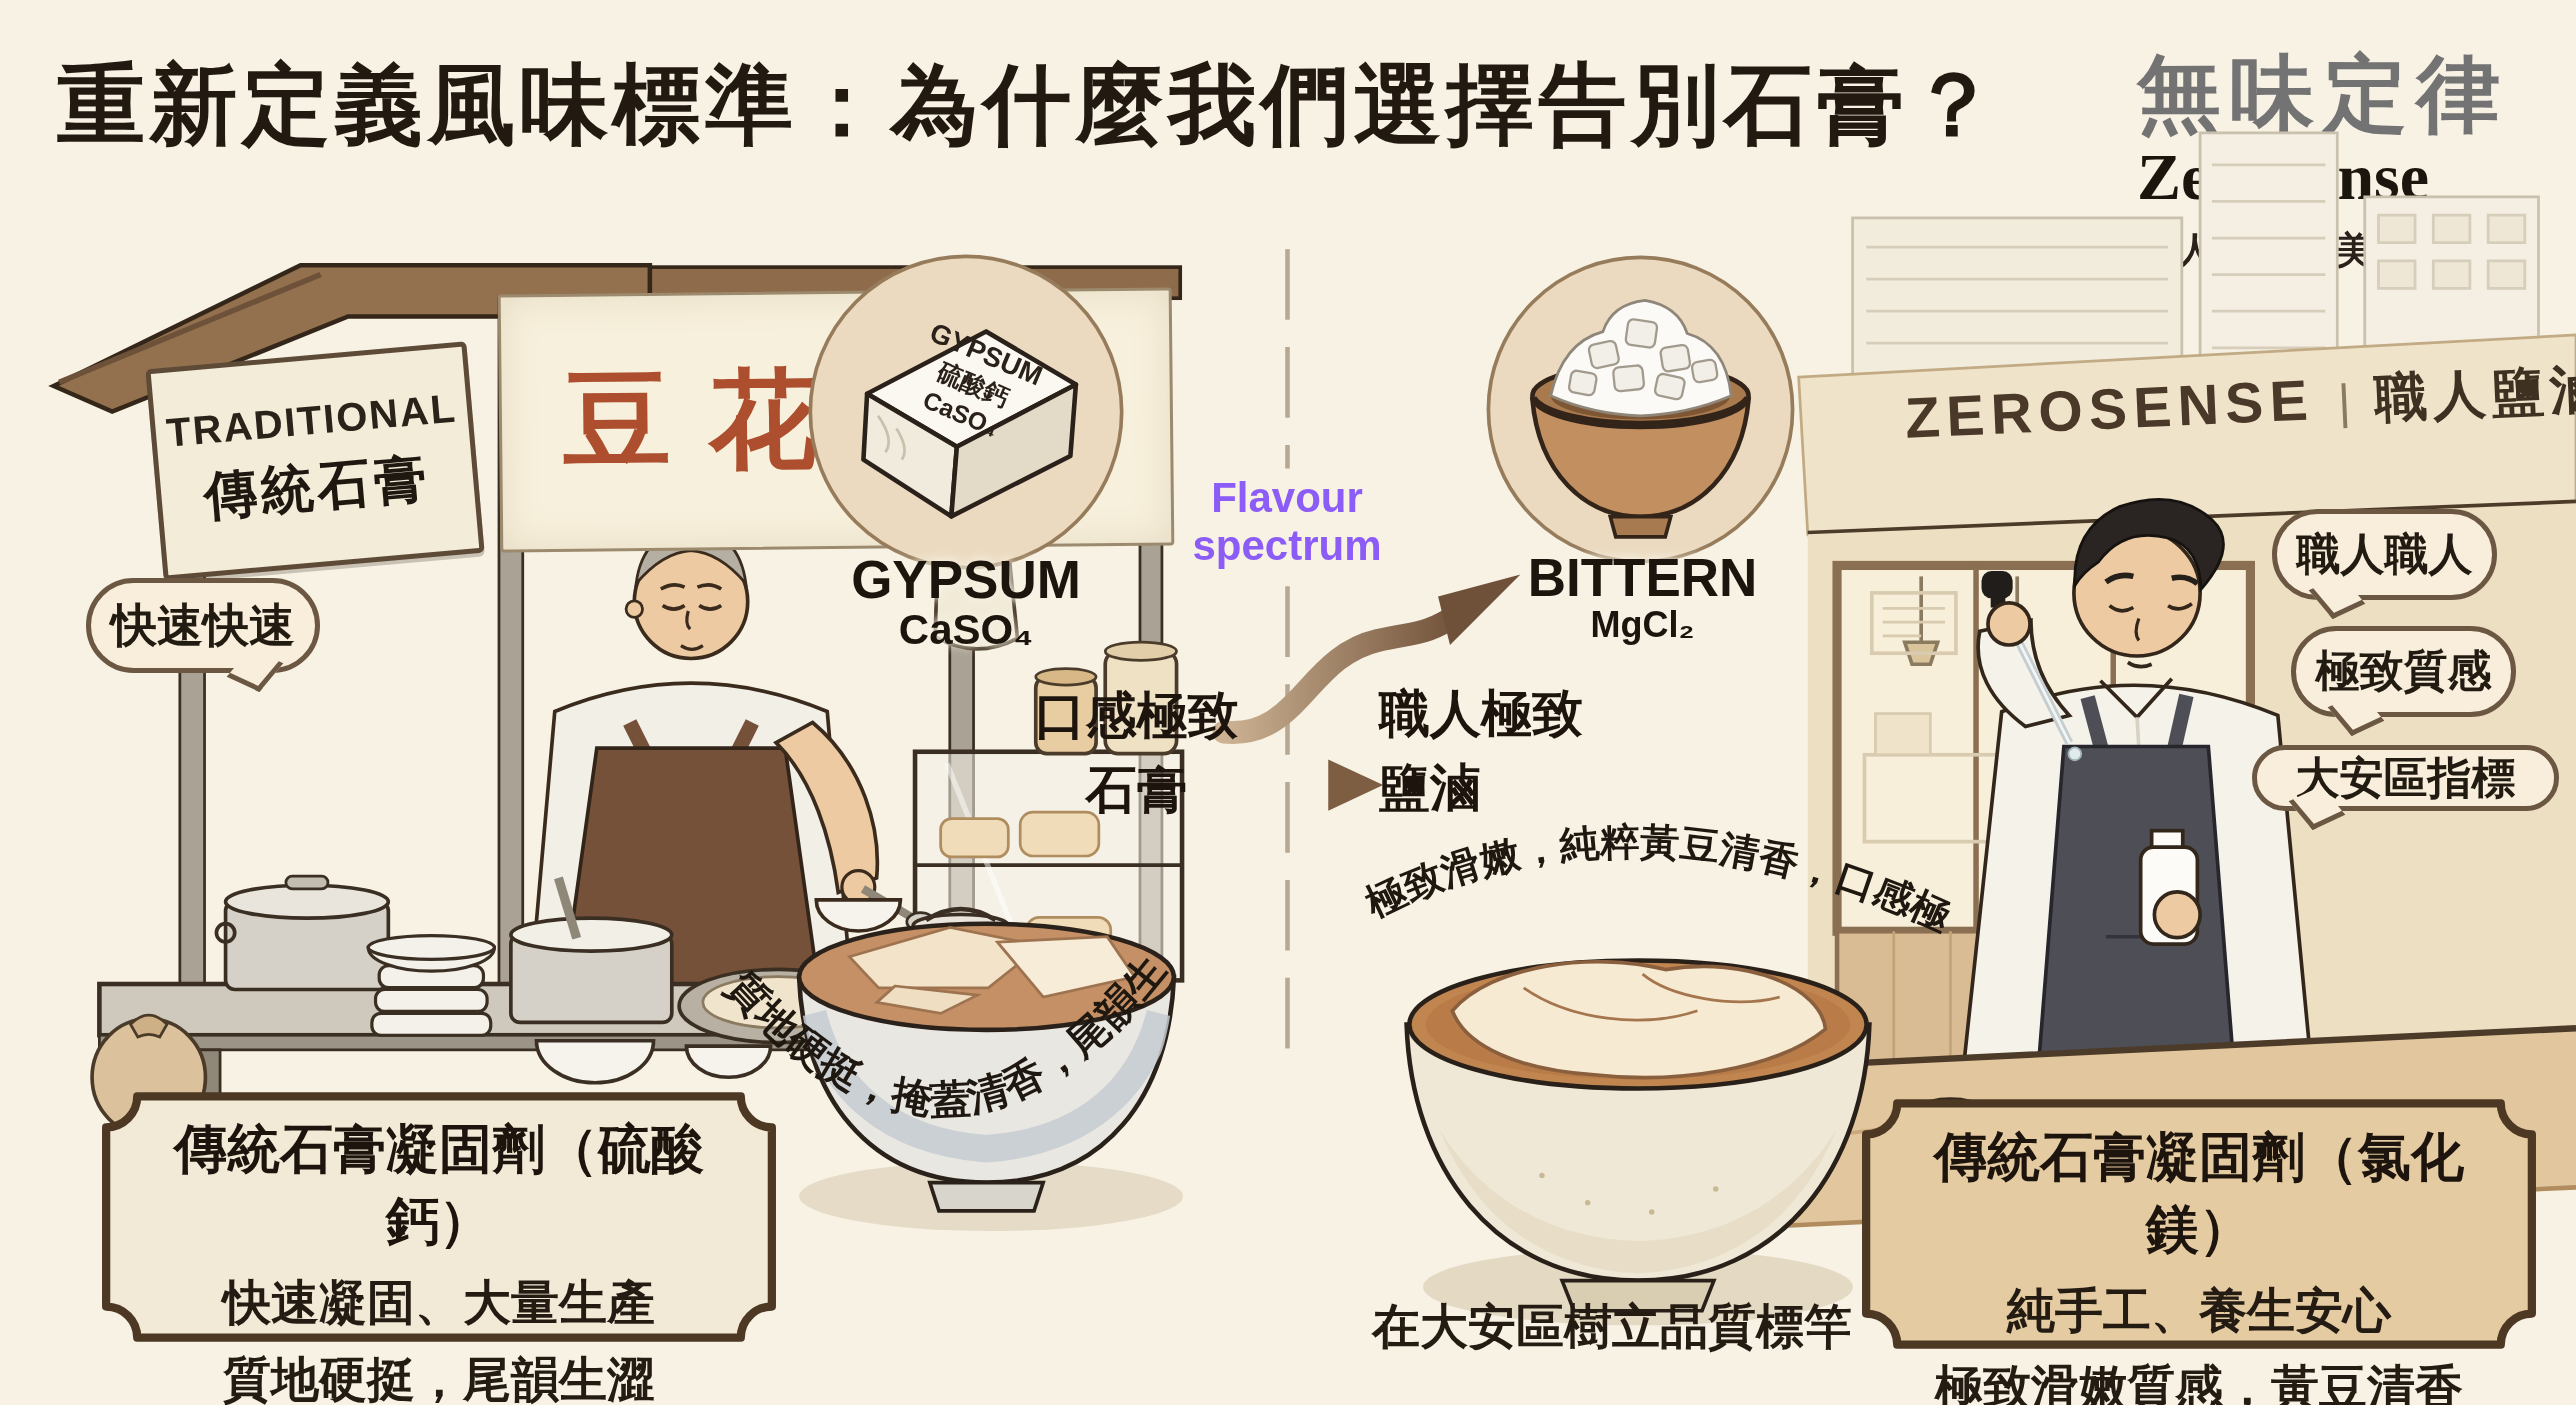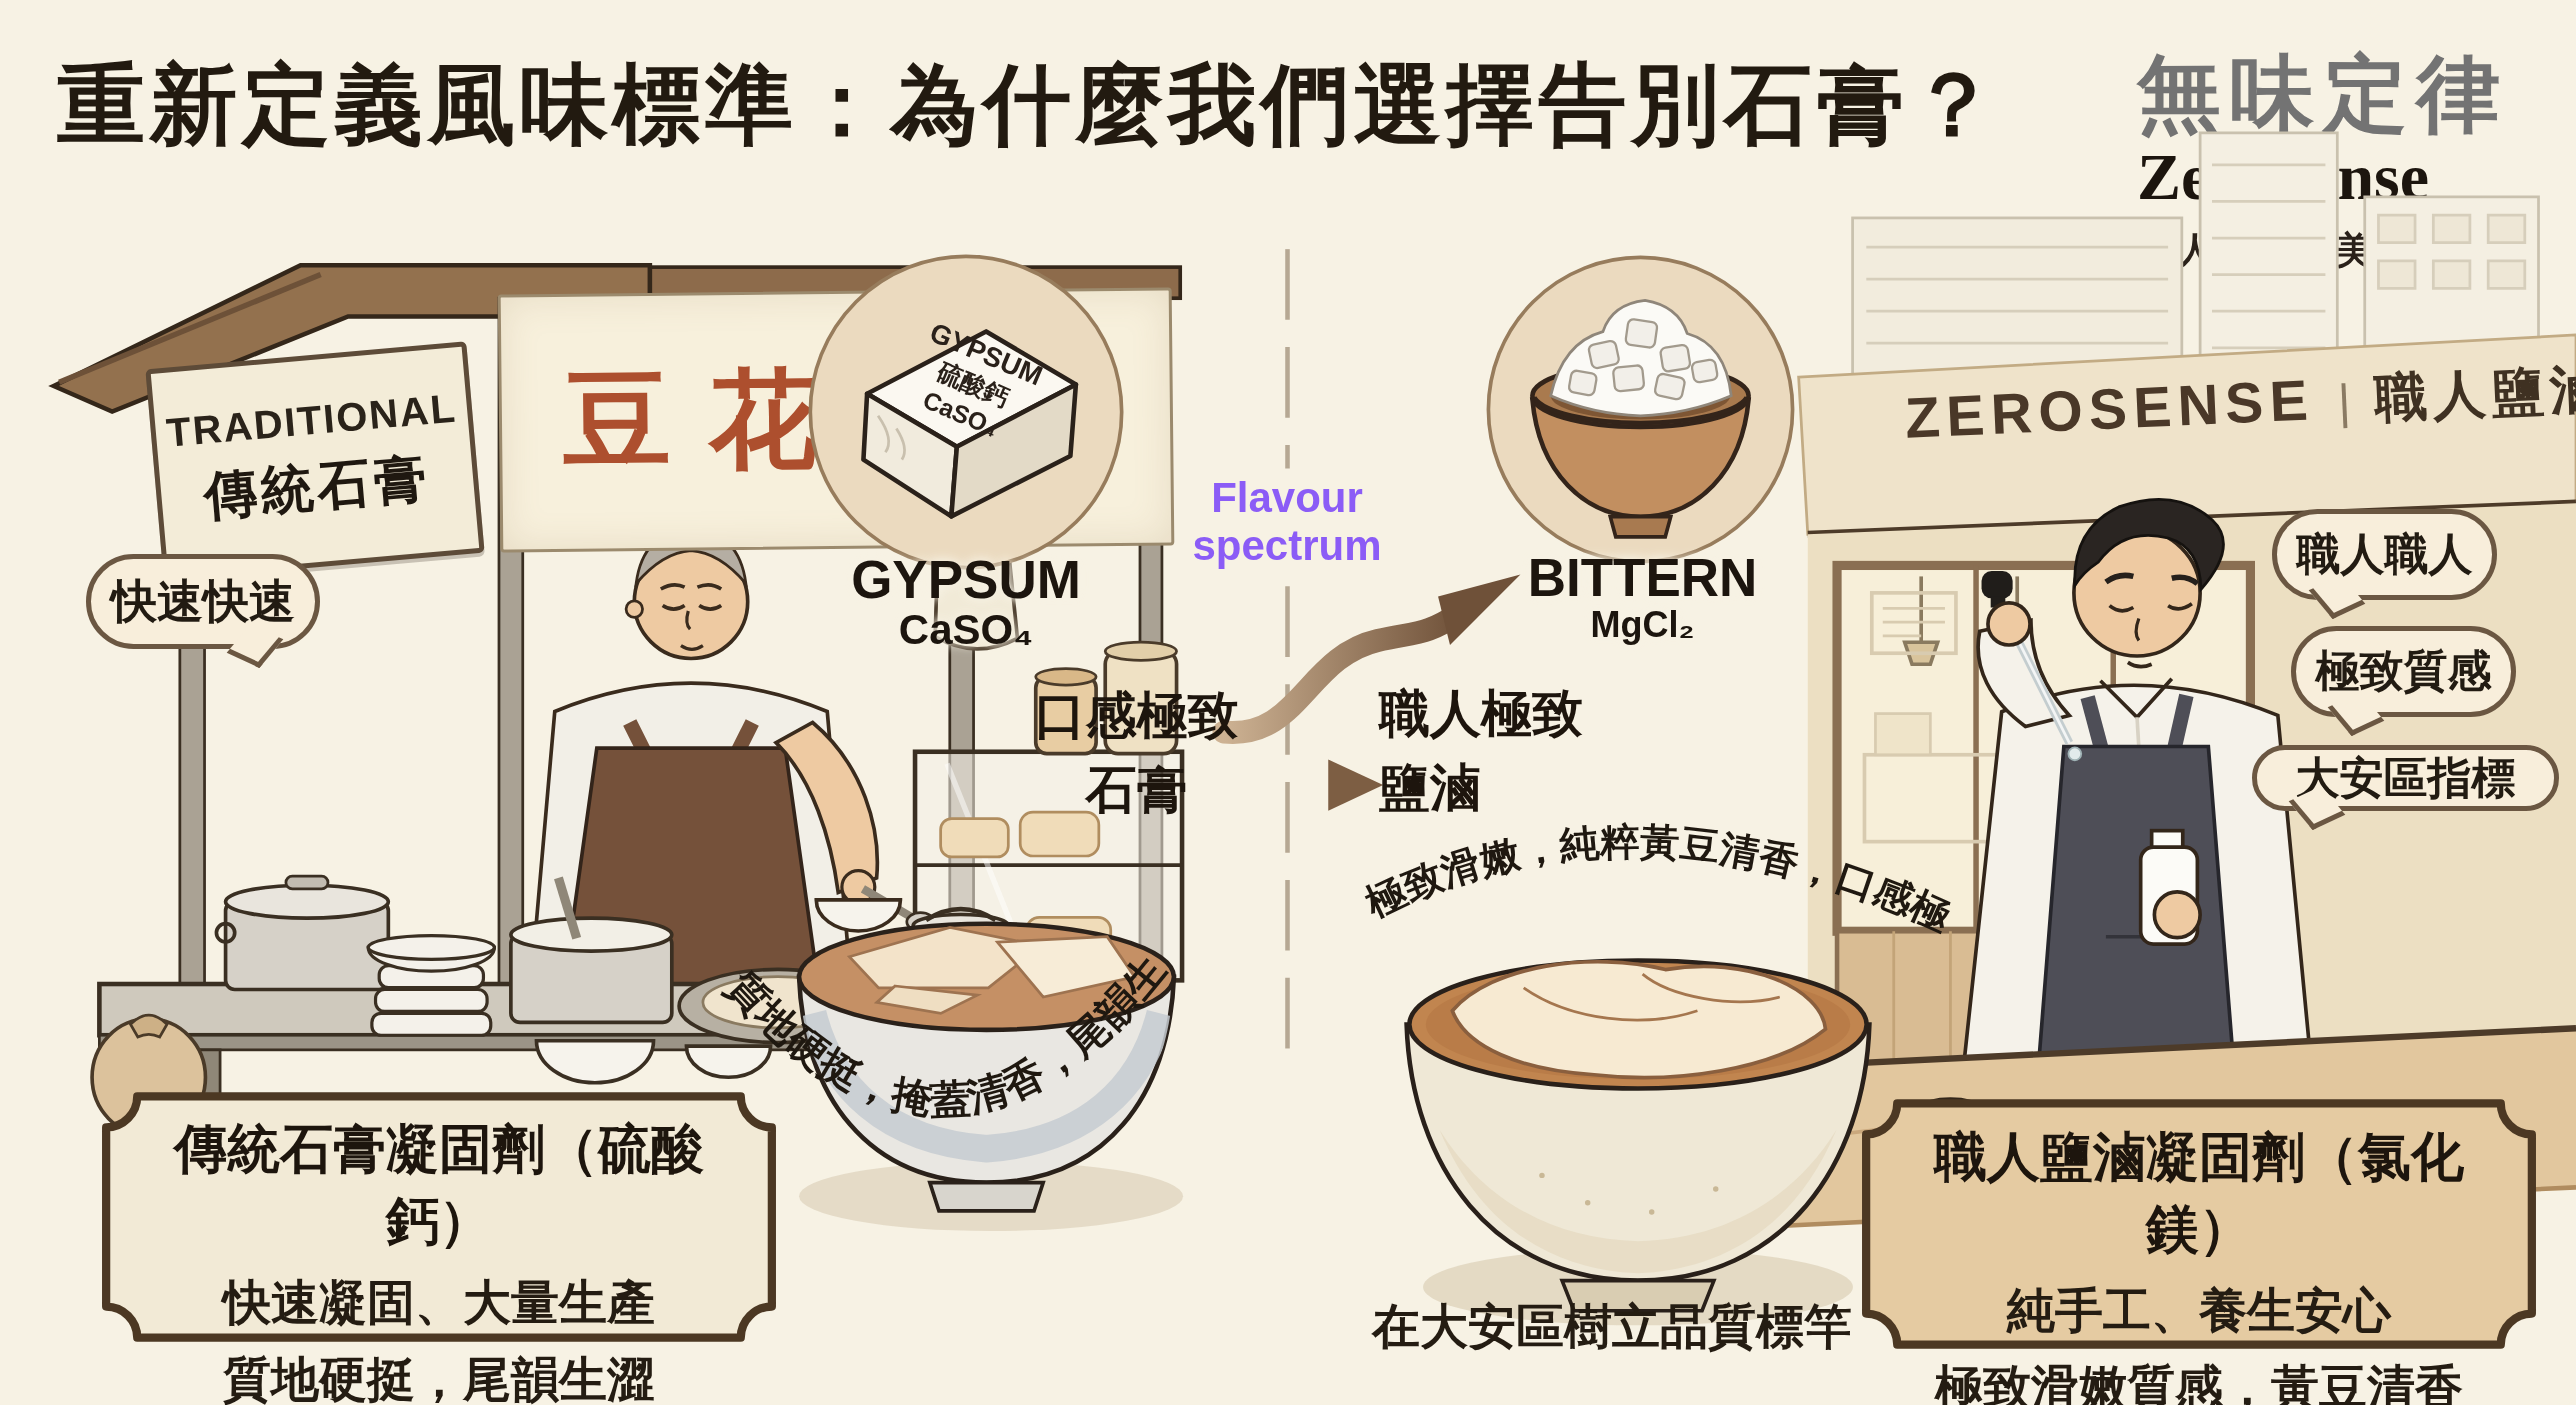--- a/index.html
+++ b/index.html
@@ -33,21 +33,21 @@
                  text-indent:38px; }
 
   .bubble { background:#f8eedb; border:5.5px solid #6b5742; border-radius:55px;
             display:flex; align-items:center; justify-content:center;
             font-weight:700; color:#221b12; }
   .bubble::after { content:''; position:absolute; width:31px; height:31px; background:#f8eedb; }
   .tail-br::after { bottom:-20px; right:42px; border-right:5.5px solid #6b5742;
                     border-bottom:5.5px solid #6b5742; transform:rotate(25deg) skewX(-15deg); }
   .tail-bl::after { bottom:-20px; left:42px; border-left:5.5px solid #6b5742;
                     border-bottom:5.5px solid #6b5742; transform:rotate(-25deg) skewX(15deg); }
-  .bub-l1 { left:86px;  top:554px; width:234px; height:95px; font-size:46px; }
+  .bub-l1 { left:86px;  top:578px; width:234px; height:95px; font-size:46px; }
   .bub-l2 { left:81px;  top:693px; width:240px; height:95px; font-size:46px; }
   .bub-r1 { left:2272px; top:509px; width:225px; height:91px; font-size:44px; }
   .bub-r2 { left:2291px; top:626px; width:225px; height:91px; font-size:44px; }
   .bub-r3 { left:2252px; top:745px; width:307px; height:66px; font-size:44px; }
 
   .chem-label  { text-align:center; font-weight:900; color:#1c150e;
                  text-shadow:0 0 9.1px #f7f2e4,0 0 12.8px #f7f2e4; }
   .gyp-name { left:805px; top:549px; width:322px; font-size:53px; }
   .gyp-form { left:805px; top:606px; width:322px; font-size:42px; font-weight:700; }
   .bit-name { left:1489px; top:547px; width:307px; font-size:53px; }
@@ -408,21 +408,21 @@
   <div class="abs plaque-text pt-left">
     <div class="pl-title">傳統石膏凝固劑（硫酸鈣）</div>
     <div class="pl-line">快速凝固、大量生產</div>
     <div class="pl-line">質地硬挺，尾韻生澀</div>
   </div>
 
   <svg class="abs" style="left:1857px;top:1094px" width="684" height="260" viewBox="0 0 748 284">
     <path d="M 44 10 H 704 A 34 34 0 0 0 738 44 V 240 A 34 34 0 0 0 704 274 H 44 A 34 34 0 0 0 10 240 V 44 A 34 34 0 0 0 44 10 Z" fill="#e5cba2" stroke="#4c3823" stroke-width="9" stroke-linejoin="round"></path>
   </svg>
   <div class="abs plaque-text pt-right">
-    <div class="pl-title">職人鹽滷凝固劑（氯化鎂）</div>
+    <div class="pl-title">傳統石膏凝固劑（氯化鎂）</div>
     <div class="pl-line">純手工、養生安心</div>
     <div class="pl-line">極致滑嫩質感，黃豆清香</div>
   </div>
 
   <div class="abs bottom-caption">在大安區樹立品質標竿</div>
 
 </div>
 
 
 </body></html>

